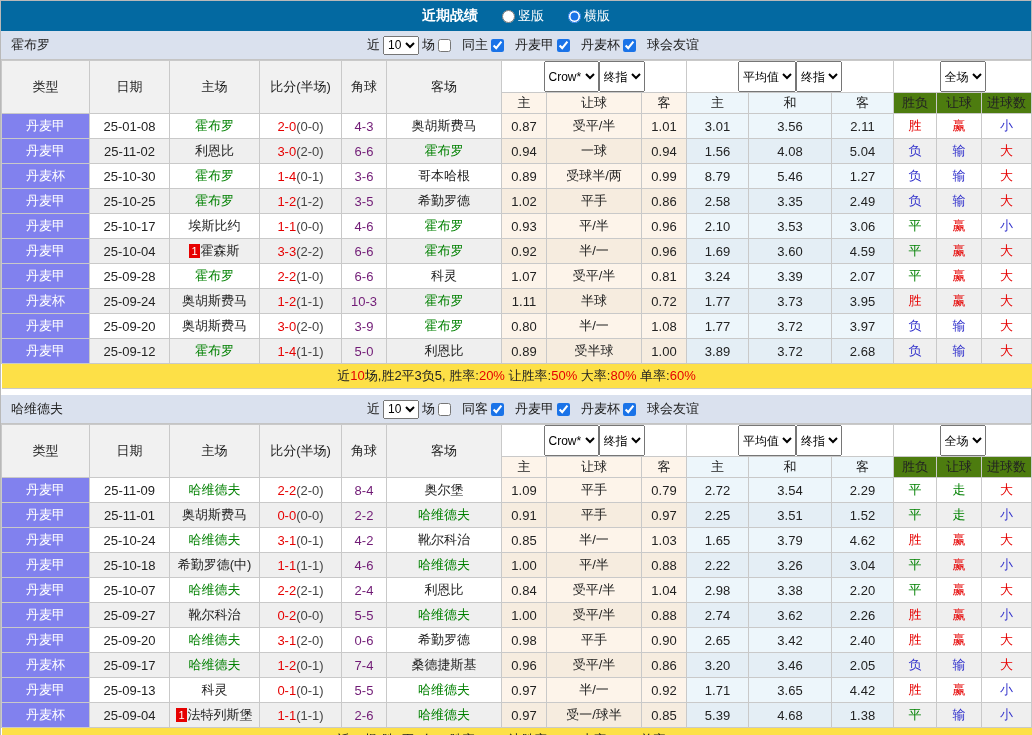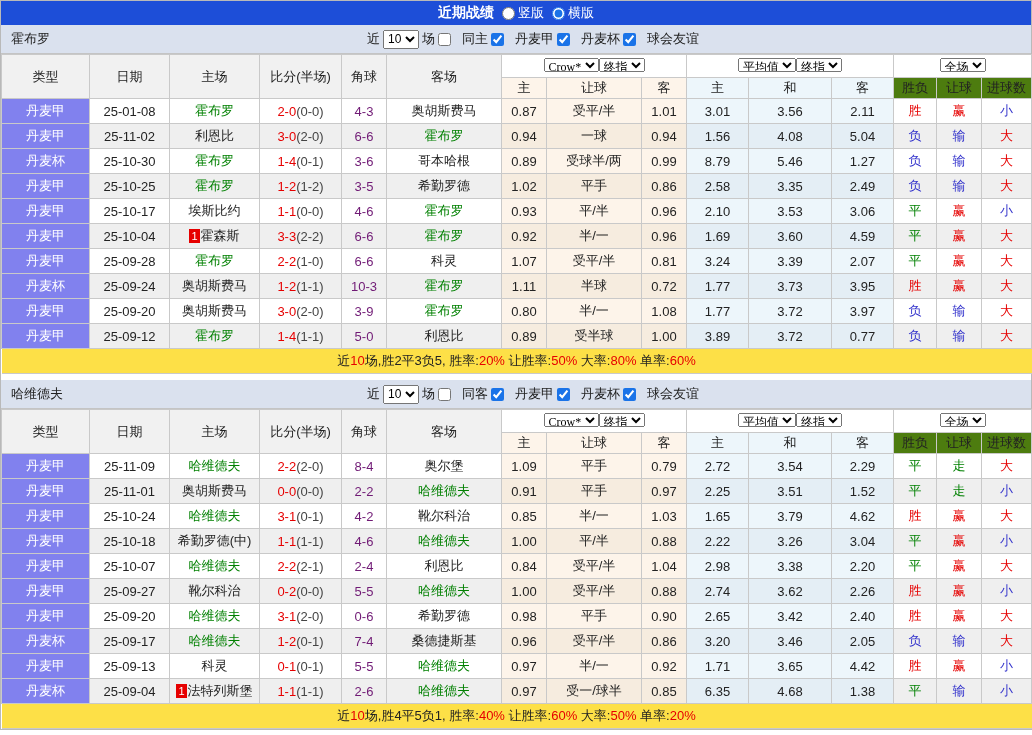--- a/index.html
+++ b/index.html
@@ -8,27 +8,27 @@
     font-size: 13px;
     background: #fff;
     color: #222;
   }
   .page {
     width: 1032px;
     border: 1px solid #b9b9b9;
   }
   
   .title-bar {
-    height: 24px;
-    background: #1d4ed8;
+    height: 30px;
+    background: #0369a1;
     color: #fff;
     display: flex;
     align-items: center;
     justify-content: center;
-    gap: 8px;
+    gap: 24px;
   }
   .title-bar .title { font-weight: bold; font-size: 14px; }
   .title-bar label { display: inline-flex; align-items: center; gap: 3px; font-size: 13px; cursor: pointer; }
   .title-bar input[type=radio] { accent-color: #1a73e8; width: 13px; height: 13px; }
   
   .team-row {
     height: 29px;
     background: #dae1ee;
     border-bottom: 1px solid #c4c4c4;
     display: flex;
@@ -52,21 +52,21 @@
   th, td {
     border: 1px solid #c9c9c9;
     text-align: center;
     overflow: hidden;
     white-space: nowrap;
     font-weight: normal;
   }
   thead tr.h1 th { height: 23px; background: #fff; }
   thead tr.h1 th.stat { background: #f1f1f1; }
   thead tr.h2 th { height: 21px; background: #4d7c0f; }
-  thead select { font-size: 12px; height: 14px; font-family: Liberation Serif, serif; }
+  thead select { font-size: 12px; height: 31px; }
   tbody td { height: 25px; }
   tbody tr:nth-child(even) td { background: #efefef; }
   td.col-type { background: #8181ee !important; color: #fff; }
   .g1 { background: #fdf4ea !important; }
   .g2 { background: #edf6fb !important; }
   tbody tr:nth-child(even) td.g1 { background: #f6ecdf !important; }
   tbody tr:nth-child(even) td.g2 { background: #e4eef5 !important; }
   .team-green { color: #008000; }
   .team-black { color: #222; }
   .score-main { color: #e60000; }
@@ -336,21 +336,21 @@
               <td class="col-date">25-09-12</td>
               <td class="col-home"><span class="team-green">霍布罗</span></td>
               <td class="col-score"><span class="score-main">1-4</span><span class="score-half">(1-1)</span></td>
               <td class="col-corner">5-0</td>
               <td class="col-away"><span class="team-black">利恩比</span></td>
               <td class="g1">0.89</td>
               <td class="g1">受半球</td>
               <td class="g1">1.00</td>
               <td class="g2">3.89</td>
               <td class="g2">3.72</td>
-              <td class="g2">0.77</td>
+              <td class="g2">2.68</td>
               <td class="blue">负</td>
               <td class="blue">输</td>
               <td class="red">大</td>
             </tr>
           </tbody>
           <tfoot>
             <tr>
               <td colspan="15"><span class="">近</span><span class="red">10</span><span class="">场,胜2平3负5, 胜率:</span><span class="red">20%</span><span class=""> 让胜率:</span><span class="red">50%</span><span class=""> 大率:</span><span class="red">80%</span><span class=""> 单率:</span><span class="red">60%</span></td>
             </tr>
           </tfoot>
@@ -581,21 +581,21 @@
             <tr>
               <td class="col-type">丹麦杯</td>
               <td class="col-date">25-09-04</td>
               <td class="col-home"><span class="badge">1</span><span class="team-black">法特列斯堡</span></td>
               <td class="col-score"><span class="score-main">1-1</span><span class="score-half">(1-1)</span></td>
               <td class="col-corner">2-6</td>
               <td class="col-away"><span class="team-green">哈维德夫</span></td>
               <td class="g1">0.97</td>
               <td class="g1">受一/球半</td>
               <td class="g1">0.85</td>
-              <td class="g2">6.35</td>
+              <td class="g2">5.39</td>
               <td class="g2">4.68</td>
               <td class="g2">1.38</td>
               <td class="green">平</td>
               <td class="blue">输</td>
               <td class="blue">小</td>
             </tr>
           </tbody>
           <tfoot>
             <tr>
               <td colspan="15"><span class="">近</span><span class="red">10</span><span class="">场,胜4平5负1, 胜率:</span><span class="red">40%</span><span class=""> 让胜率:</span><span class="red">60%</span><span class=""> 大率:</span><span class="red">50%</span><span class=""> 单率:</span><span class="red">20%</span></td>

